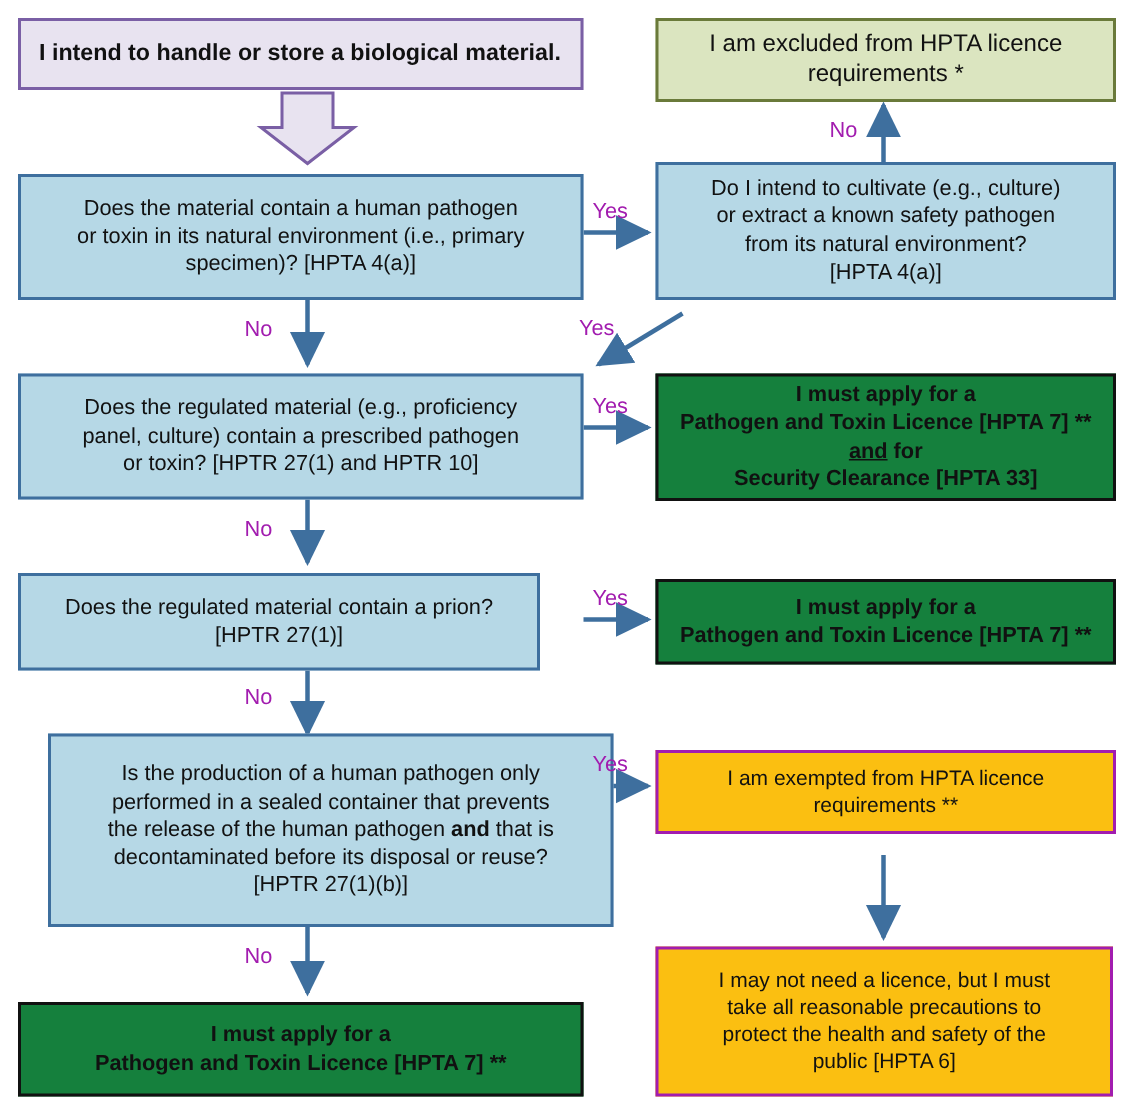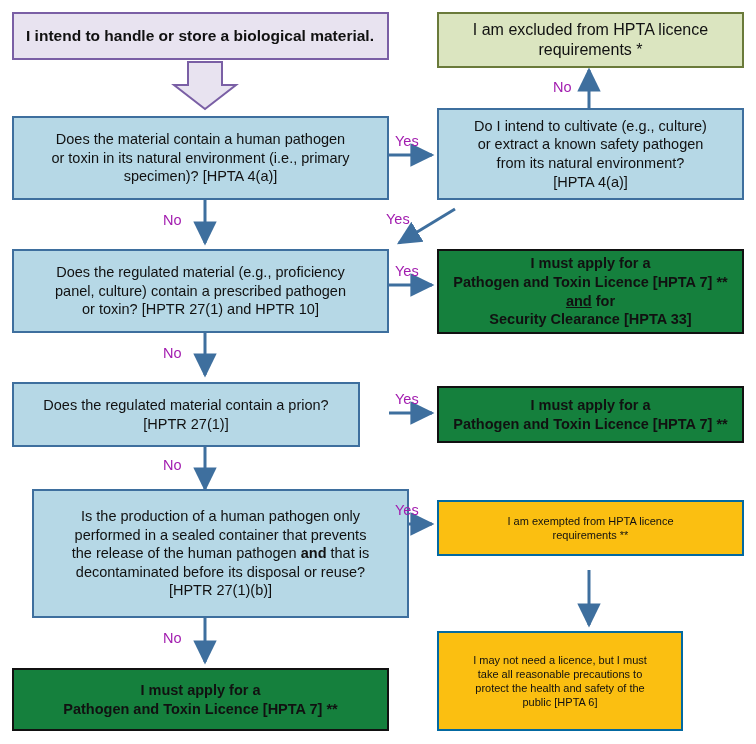--- a/index.html
+++ b/index.html
@@ -55,22 +55,22 @@
     font-size: 14.5px;
   }
   .box-red {
     background: #15803d;
     border: 2px solid #111111;
     font-weight: bold;
     font-size: 14.5px;
   }
   .box-yellow {
     background: #fbbf11;
-    border: 2px solid #0369a1;
-    font-size: 11px;
+    border: 2px solid #a21caf;
+    font-size: 14px;
   }
 
   
   .edge-label {
     position: absolute;
     font-size: 14.5px;
     color: #a21caf;
     white-space: nowrap;
   }
 
@@ -192,21 +192,21 @@
     </span>
   </div>
 
   <div class="box box-yellow" style="left:437px; top:500px; width:307px; height:56px;">
     <span class="txt">
       <span>I am exempted from HPTA licence</span><br>
       <span>requirements **</span>
     </span>
   </div>
 
-  <div class="box box-yellow" style="left:437px; top:631px; width:246px; height:100px;">
+  <div class="box box-yellow" style="left:437px; top:631px; width:305px; height:100px;">
     <span class="txt">
       <span>I may not need a licence, but I must</span><br>
       <span>take all reasonable precautions to</span><br>
       <span>protect the health and safety of the</span><br>
       <span>public [HPTA 6]</span>
     </span>
   </div>
 
   <div class="box box-red" style="left:12px; top:668px; width:377px; height:63px;">
     <span class="txt">

